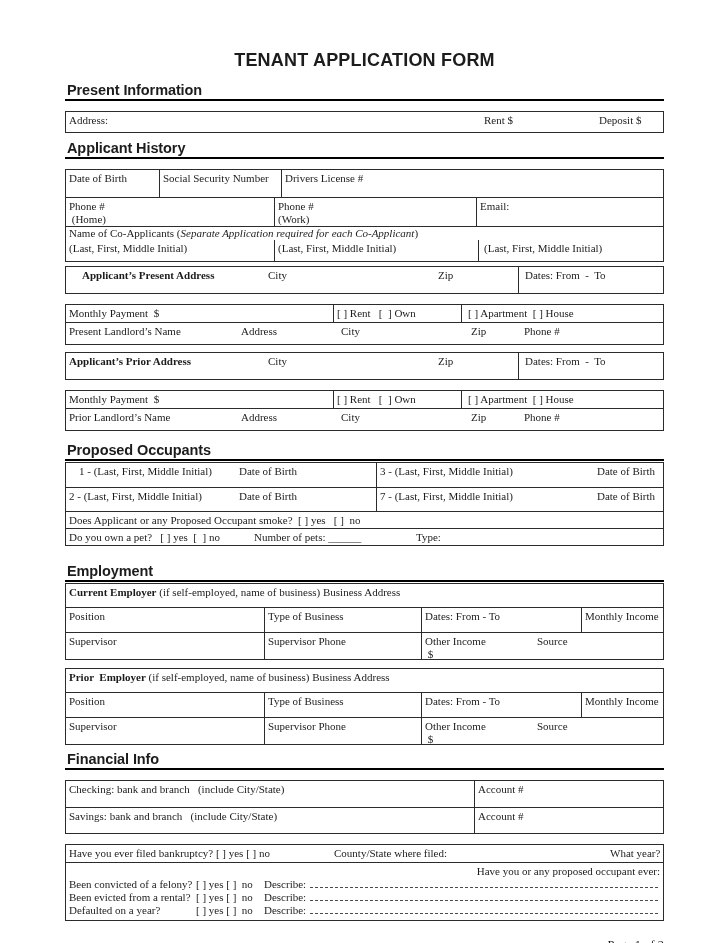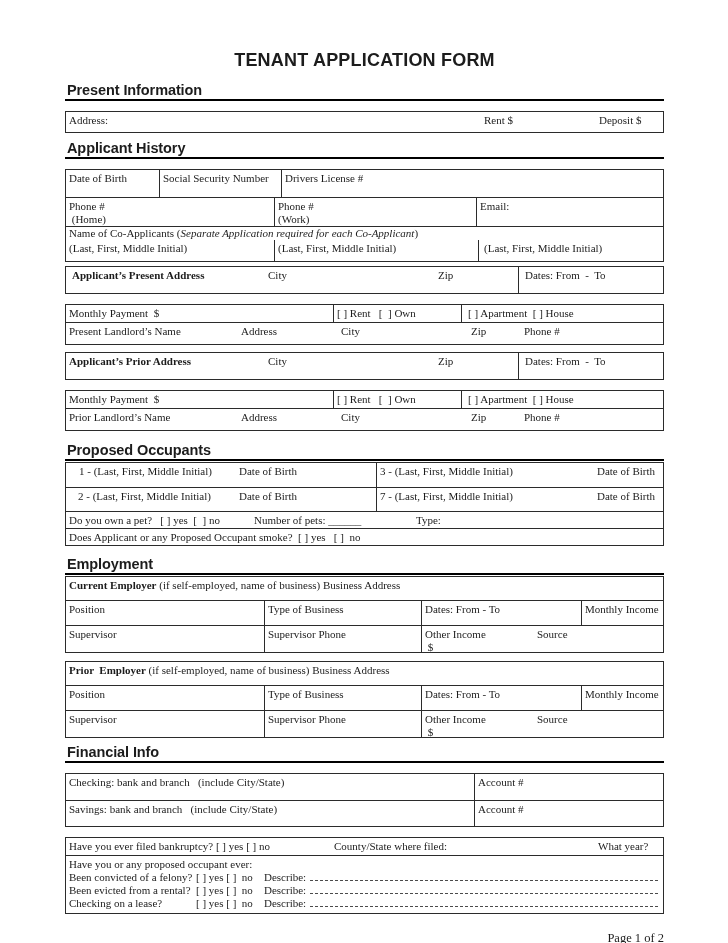--- a/index.html
+++ b/index.html
@@ -17,24 +17,24 @@
   .r { display:flex; position:relative; align-items:stretch; }
   .rb { display:block; position:relative; }
   .box .r + .r, .box .rb + .r, .box .r + .rb { border-top:1px solid var(--bd); }
   .c { border-left:1px solid var(--bd); padding:2px 2px 0 3px; font-size:11px; line-height:13px; overflow:hidden; }
   .c:first-child { border-left:none; }
   .pos { position:absolute; top:2px; font-size:11px; line-height:13px; white-space:pre; }
   .b { font-weight:bold; }
   .i { font-style:italic; }
   .sp { display:inline-block; }
   .line { flex:1; border-bottom:1px dashed #4a4a4a; height:10px; margin:0 2px 1px 4px; }
-  .qrow { display:flex; font-size:11px; line-height:13px; height:13px; }
+  .qrow { display:flex; font-size:11px; line-height:13px; height:13px;justify-content:flex-end; }
   .footer { margin-top:17px; text-align:right; font-size:12.5px; padding-right:0; }
   .mt1{margin-top:1px}.mt2{margin-top:10px}.mt4{margin-top:4px}.mt7{margin-top:7px}.mt8{margin-top:8px}
-  .mt11{margin-top:11px}.mt12{margin-top:12px}.mt13{margin-top:13px}.mtm1{margin-top:-1px}
+  .mt11{margin-top:18px}.mt12{margin-top:12px}.mt13{margin-top:13px}.mtm1{margin-top:-1px}
 </style>
 </head>
 <body>
 
 <div class="page">
   <div class="content">
 
     <div class="title t">TENANT APPLICATION FORM</div>
 
     <div class="sec-heading t mt13">Present Information</div>
@@ -74,21 +74,21 @@
           <div class="c t" style="width:208px; border-left:none">(Last, First, Middle Initial)</div>
           <div class="c t" style="width:204px">(Last, First, Middle Initial)</div>
           <div class="c t" style="flex:1; padding-left:5px">(Last, First, Middle Initial)</div>
         </div>
       </div>
     </div>
 
     <div class="box mt4">
       <div class="r" style="height:26px">
         <div class="c" style="width:452px; position:relative">
-          <span class="pos t b" style="left:6px">Applicant’s Present Address</span>
+          <span class="pos t b" style="left:16px">Applicant’s Present Address</span>
           <span class="pos t" style="left:202px">City</span>
           <span class="pos t" style="left:372px">Zip</span>
         </div>
         <div class="c t" style="flex:1; padding-left:6px">Dates: From  -  To</div>
       </div>
     </div>
     <div class="box mt2">
       <div class="r" style="height:17px">
         <div class="c t" style="width:267px">Monthly Payment  $</div>
         <div class="c t" style="width:128px">[ ] Rent   [  ] Own</div>
@@ -135,35 +135,35 @@
           <span class="pos t" style="left:13px">1 - (Last, First, Middle Initial)</span>
           <span class="pos t" style="left:173px">Date of Birth</span>
         </div>
         <div class="c" style="flex:1; display:flex; justify-content:space-between; padding-right:8px">
           <span class="t">3 - (Last, First, Middle Initial)</span>
           <span class="t">Date of Birth</span>
         </div>
       </div>
       <div class="r" style="height:24px">
         <div class="c" style="width:310px; position:relative">
-          <span class="pos t" style="left:12px">2 - (Last, First, Middle Initial)</span>
+          <span class="pos t" style="left:3px">2 - (Last, First, Middle Initial)</span>
           <span class="pos t" style="left:173px">Date of Birth</span>
         </div>
         <div class="c" style="flex:1; display:flex; justify-content:space-between; padding-right:8px">
           <span class="t">7 - (Last, First, Middle Initial)</span>
           <span class="t">Date of Birth</span>
         </div>
       </div>
       <div class="r" style="height:17px">
+        <div class="c t" style="flex:1">Does Applicant or any Proposed Occupant smoke?  [ ] yes   [ ]  no</div>
+      </div>
+      <div class="r" style="height:17px">
         <span class="pos t" style="left:3px">Do you own a pet?   [ ] yes  [  ] no</span>
         <span class="pos t" style="left:188px">Number of pets: ______</span>
         <span class="pos t" style="left:350px">Type:</span>
-      </div>
-      <div class="r" style="height:17px">
-        <div class="c t" style="flex:1">Does Applicant or any Proposed Occupant smoke?  [ ] yes   [ ]  no</div>
       </div>
     </div>
 
     <div class="sec-heading t mt11">Employment</div>
     <div class="box mt1">
       <div class="r" style="height:23px">
         <div class="c" style="flex:1">
           <span class="t b">Current Employer</span><span class="t"> (if self-employed, name of business) Business Address</span>
         </div>
       </div>
@@ -212,41 +212,41 @@
       </div>
       <div class="r" style="height:26px">
         <div class="c t" style="width:408px">Savings: bank and branch   (include City/State)</div>
         <div class="c t" style="flex:1">Account #</div>
       </div>
     </div>
     <div class="box mt2">
       <div class="r" style="height:17px">
         <span class="pos t" style="left:3px">Have you ever filed bankruptcy? [ ] yes [ ] no</span>
         <span class="pos t" style="left:268px">County/State where filed:</span>
-        <span class="pos t" style="left:532px">What year?</span>
+        <span class="pos t" style="left:544px">What year?</span>
       </div>
     </div>
     <div class="box mtm1" style="padding:2px 3px 3px 3px">
       <div class="qrow">
         <span class="t">Have you or any proposed occupant ever:</span>
       </div>
       <div class="qrow">
         <span class="t sp" style="width:127px">Been convicted of a felony?</span>
         <span class="t sp" style="width:68px">[ ] yes [ ]  no</span>
         <span class="t sp">Describe:</span>
         <span class="line"></span>
       </div>
       <div class="qrow">
         <span class="t sp" style="width:127px">Been evicted from a rental?</span>
         <span class="t sp" style="width:68px">[ ] yes [ ]  no</span>
         <span class="t sp">Describe:</span>
         <span class="line"></span>
       </div>
       <div class="qrow">
-        <span class="t sp" style="width:127px">Checking on a lease?</span>
+        <span class="t sp" style="width:127px">Defaulted on a year?</span>
         <span class="t sp" style="width:68px">[ ] yes [ ]  no</span>
         <span class="t sp">Describe:</span>
         <span class="line"></span>
       </div>
     </div>
 
     <div class="footer t">Page 1 of 2</div>
   </div>
 </div>
 

